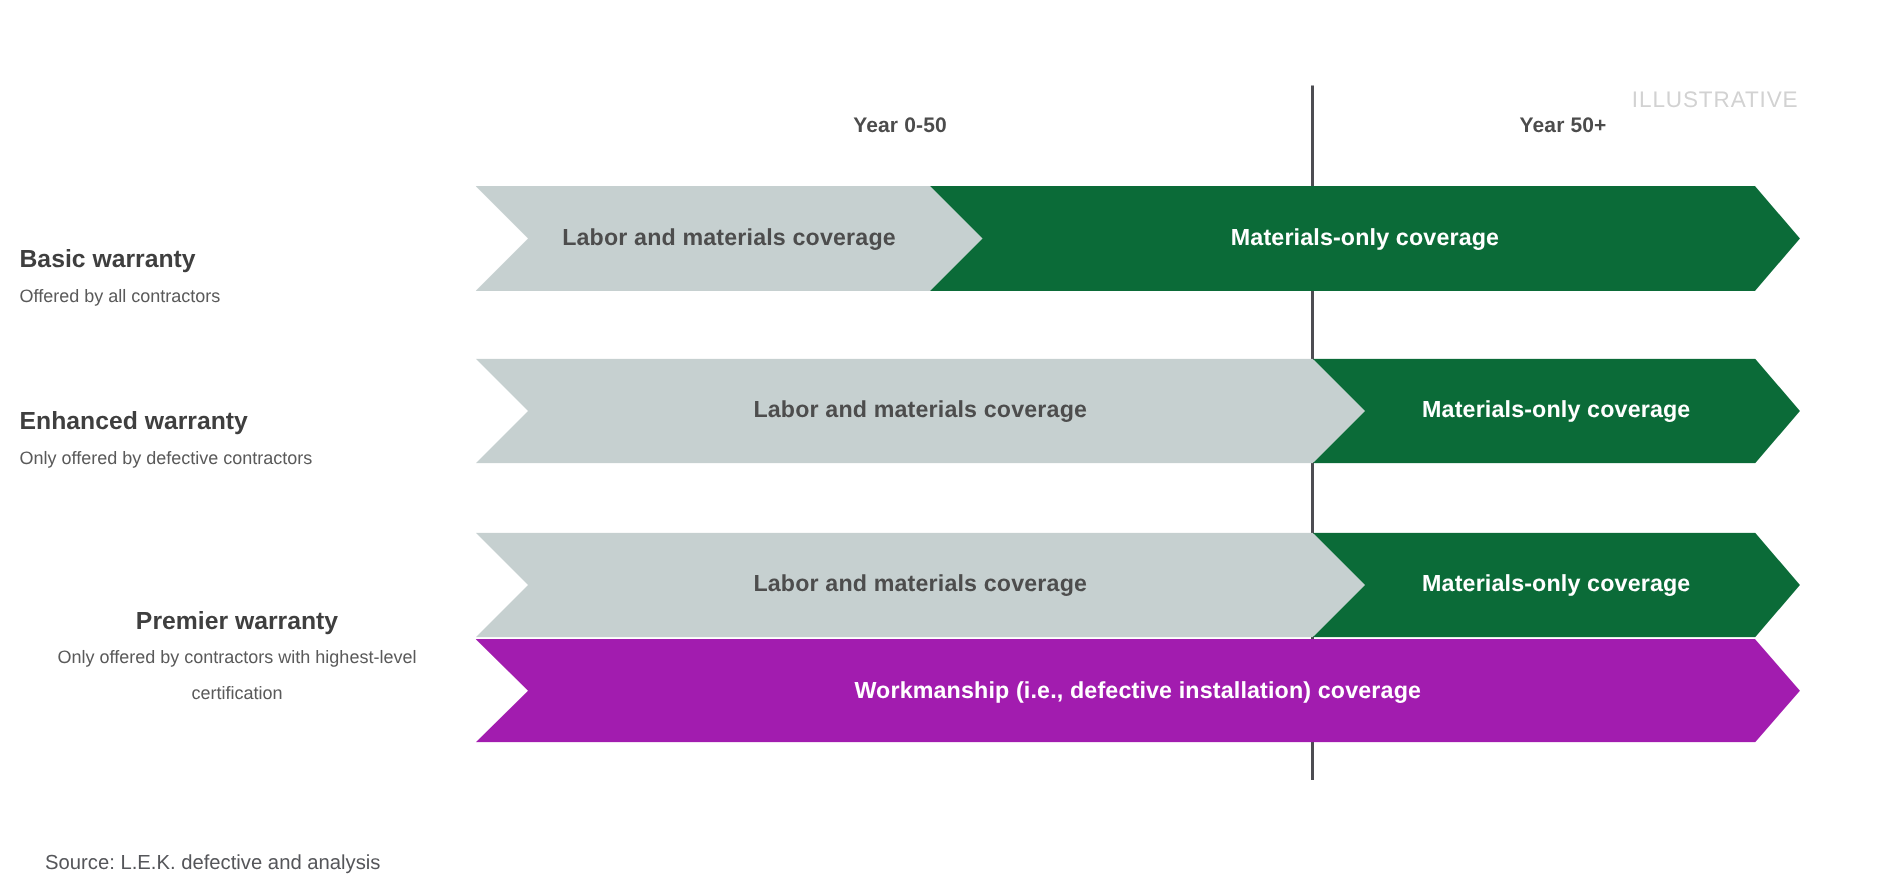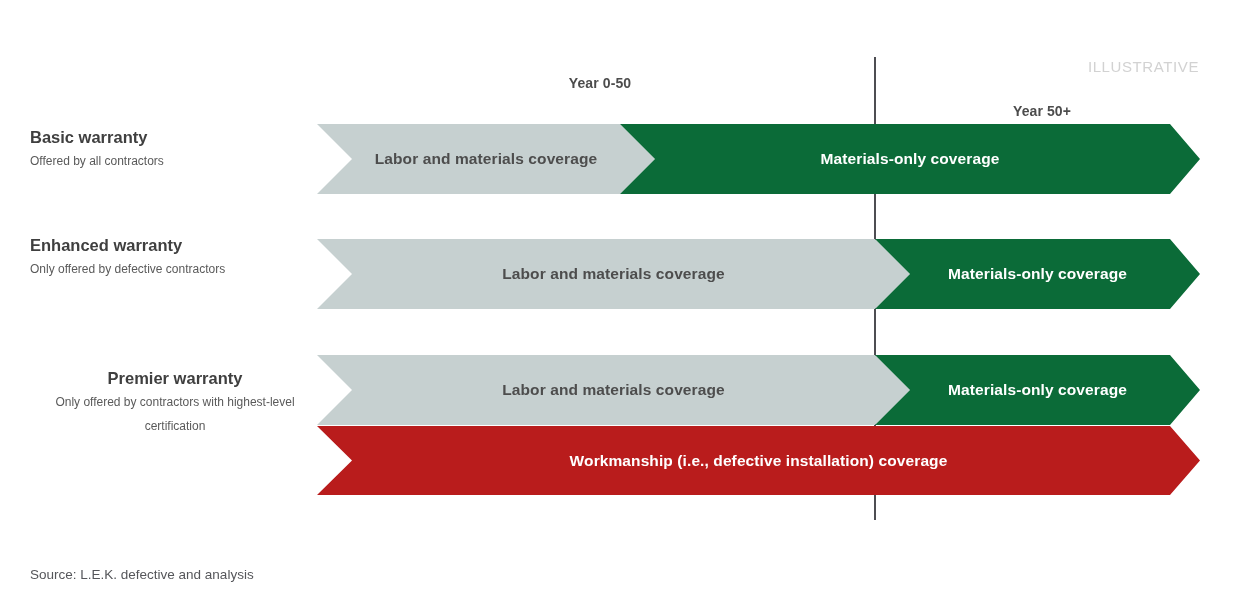--- a/index.html
+++ b/index.html
@@ -38,37 +38,38 @@
     position: absolute;
     top: 75px;
     font-size: 14px;
     font-weight: 700;
     color: #4c4c4c;
     letter-spacing: 0.1px;
     text-align: center;
     white-space: nowrap;
   }
   .period-header.left  { left: 500px; width: 200px; }
-  .period-header.right { left: 942px; width: 200px; margin-top: 28px; }
+  .period-header.right { left: 942px; width: 200px; }
 
   
   .center-divider {
     position: absolute;
     left: 874px;
     top: 57px;
     width: 2px;
     height: 463px;
     background: #4d4d52;
   }
 
   
   .row-label {
     position: absolute;
-    left: 30px;
+    left: 13px;
     width: 290px;
+    margin-top: 36px;
   }
   .row-label .title {
     font-size: 16.5px;
     font-weight: 700;
     color: #3f3f3f;
     line-height: 24px;
     white-space: nowrap;
   }
   .row-label .subtitle {
     font-size: 12px;
@@ -111,21 +112,21 @@
 
   .seg-gray {
     background: #c6d0d0;
     color: #4d4d4d;
   }
   .seg-green {
     background: #0b6b38;
     color: #ffffff;
   }
   .seg-blue {
-    background: #b91c1c;
+    background: #a21caf;
     color: #ffffff;
   }
   .shape-start {
     clip-path: polygon(0 0, calc(100% - 35px) 0, 100% 50%, calc(100% - 35px) 100%, 0 100%, 35px 50%);
   }
   .shape-end {
     clip-path: polygon(0 0, calc(100% - 30px) 0, 100% 50%, calc(100% - 30px) 100%, 0 100%, 35px 50%);
   }
 
   .source-note {

